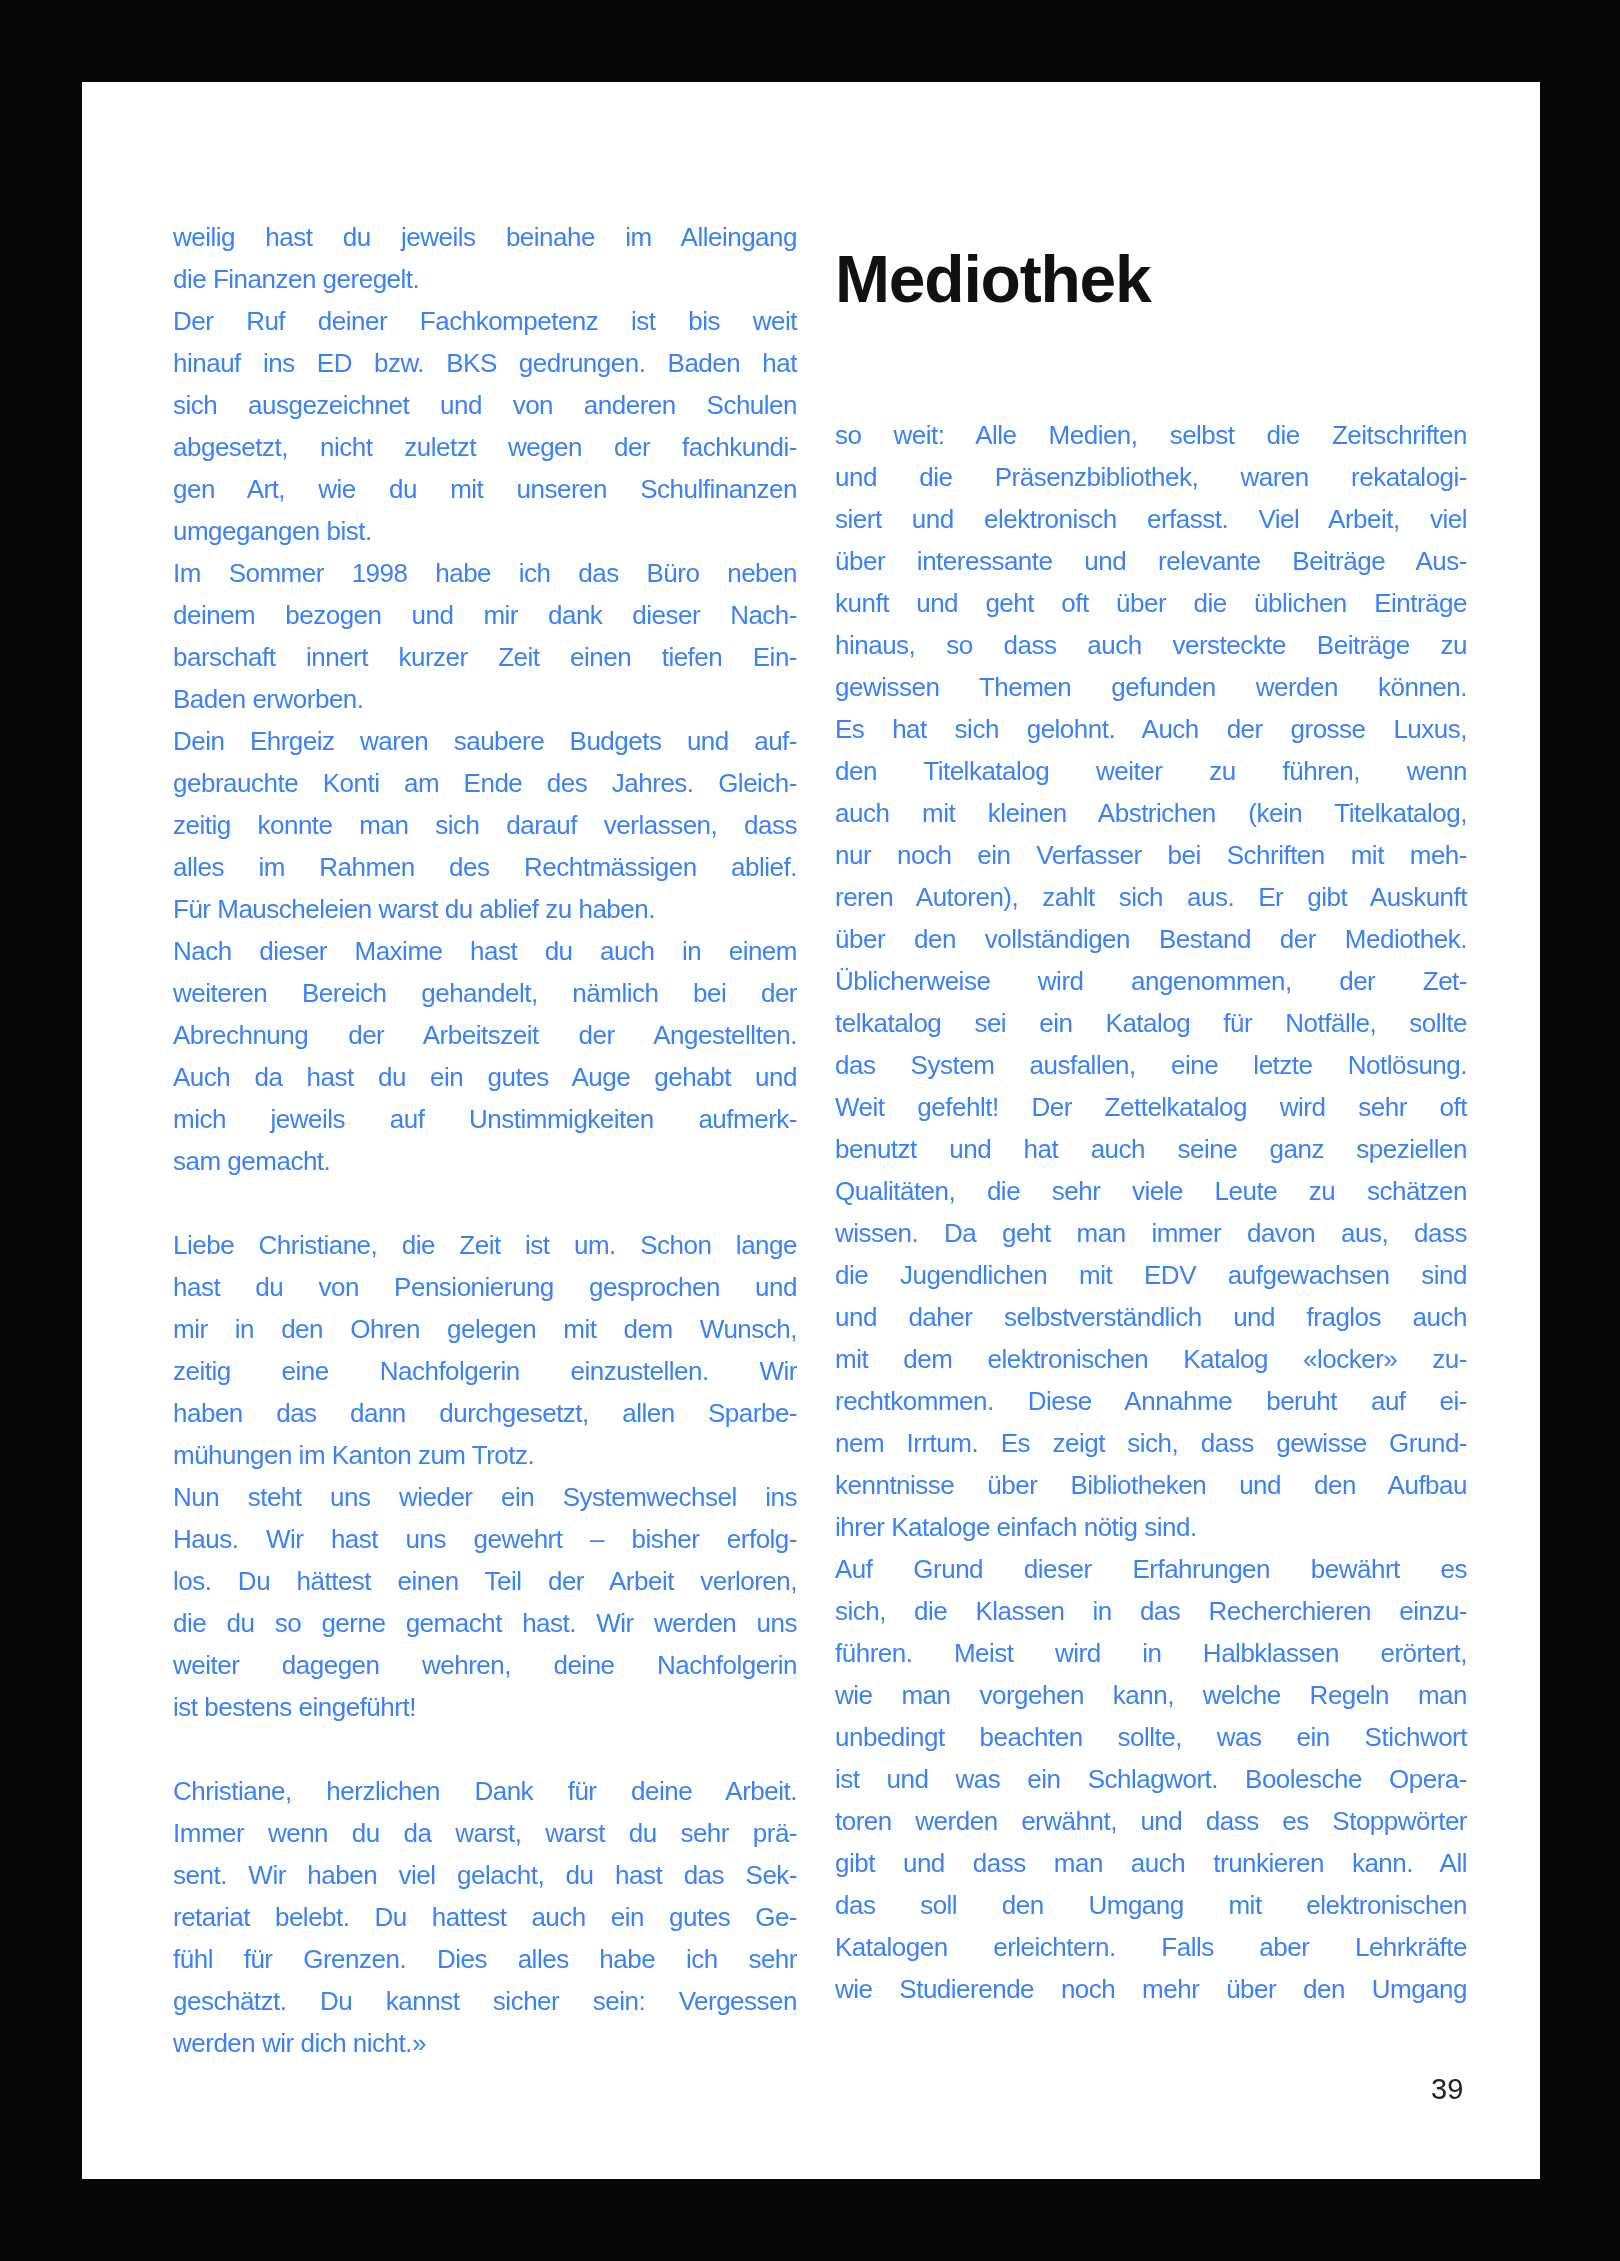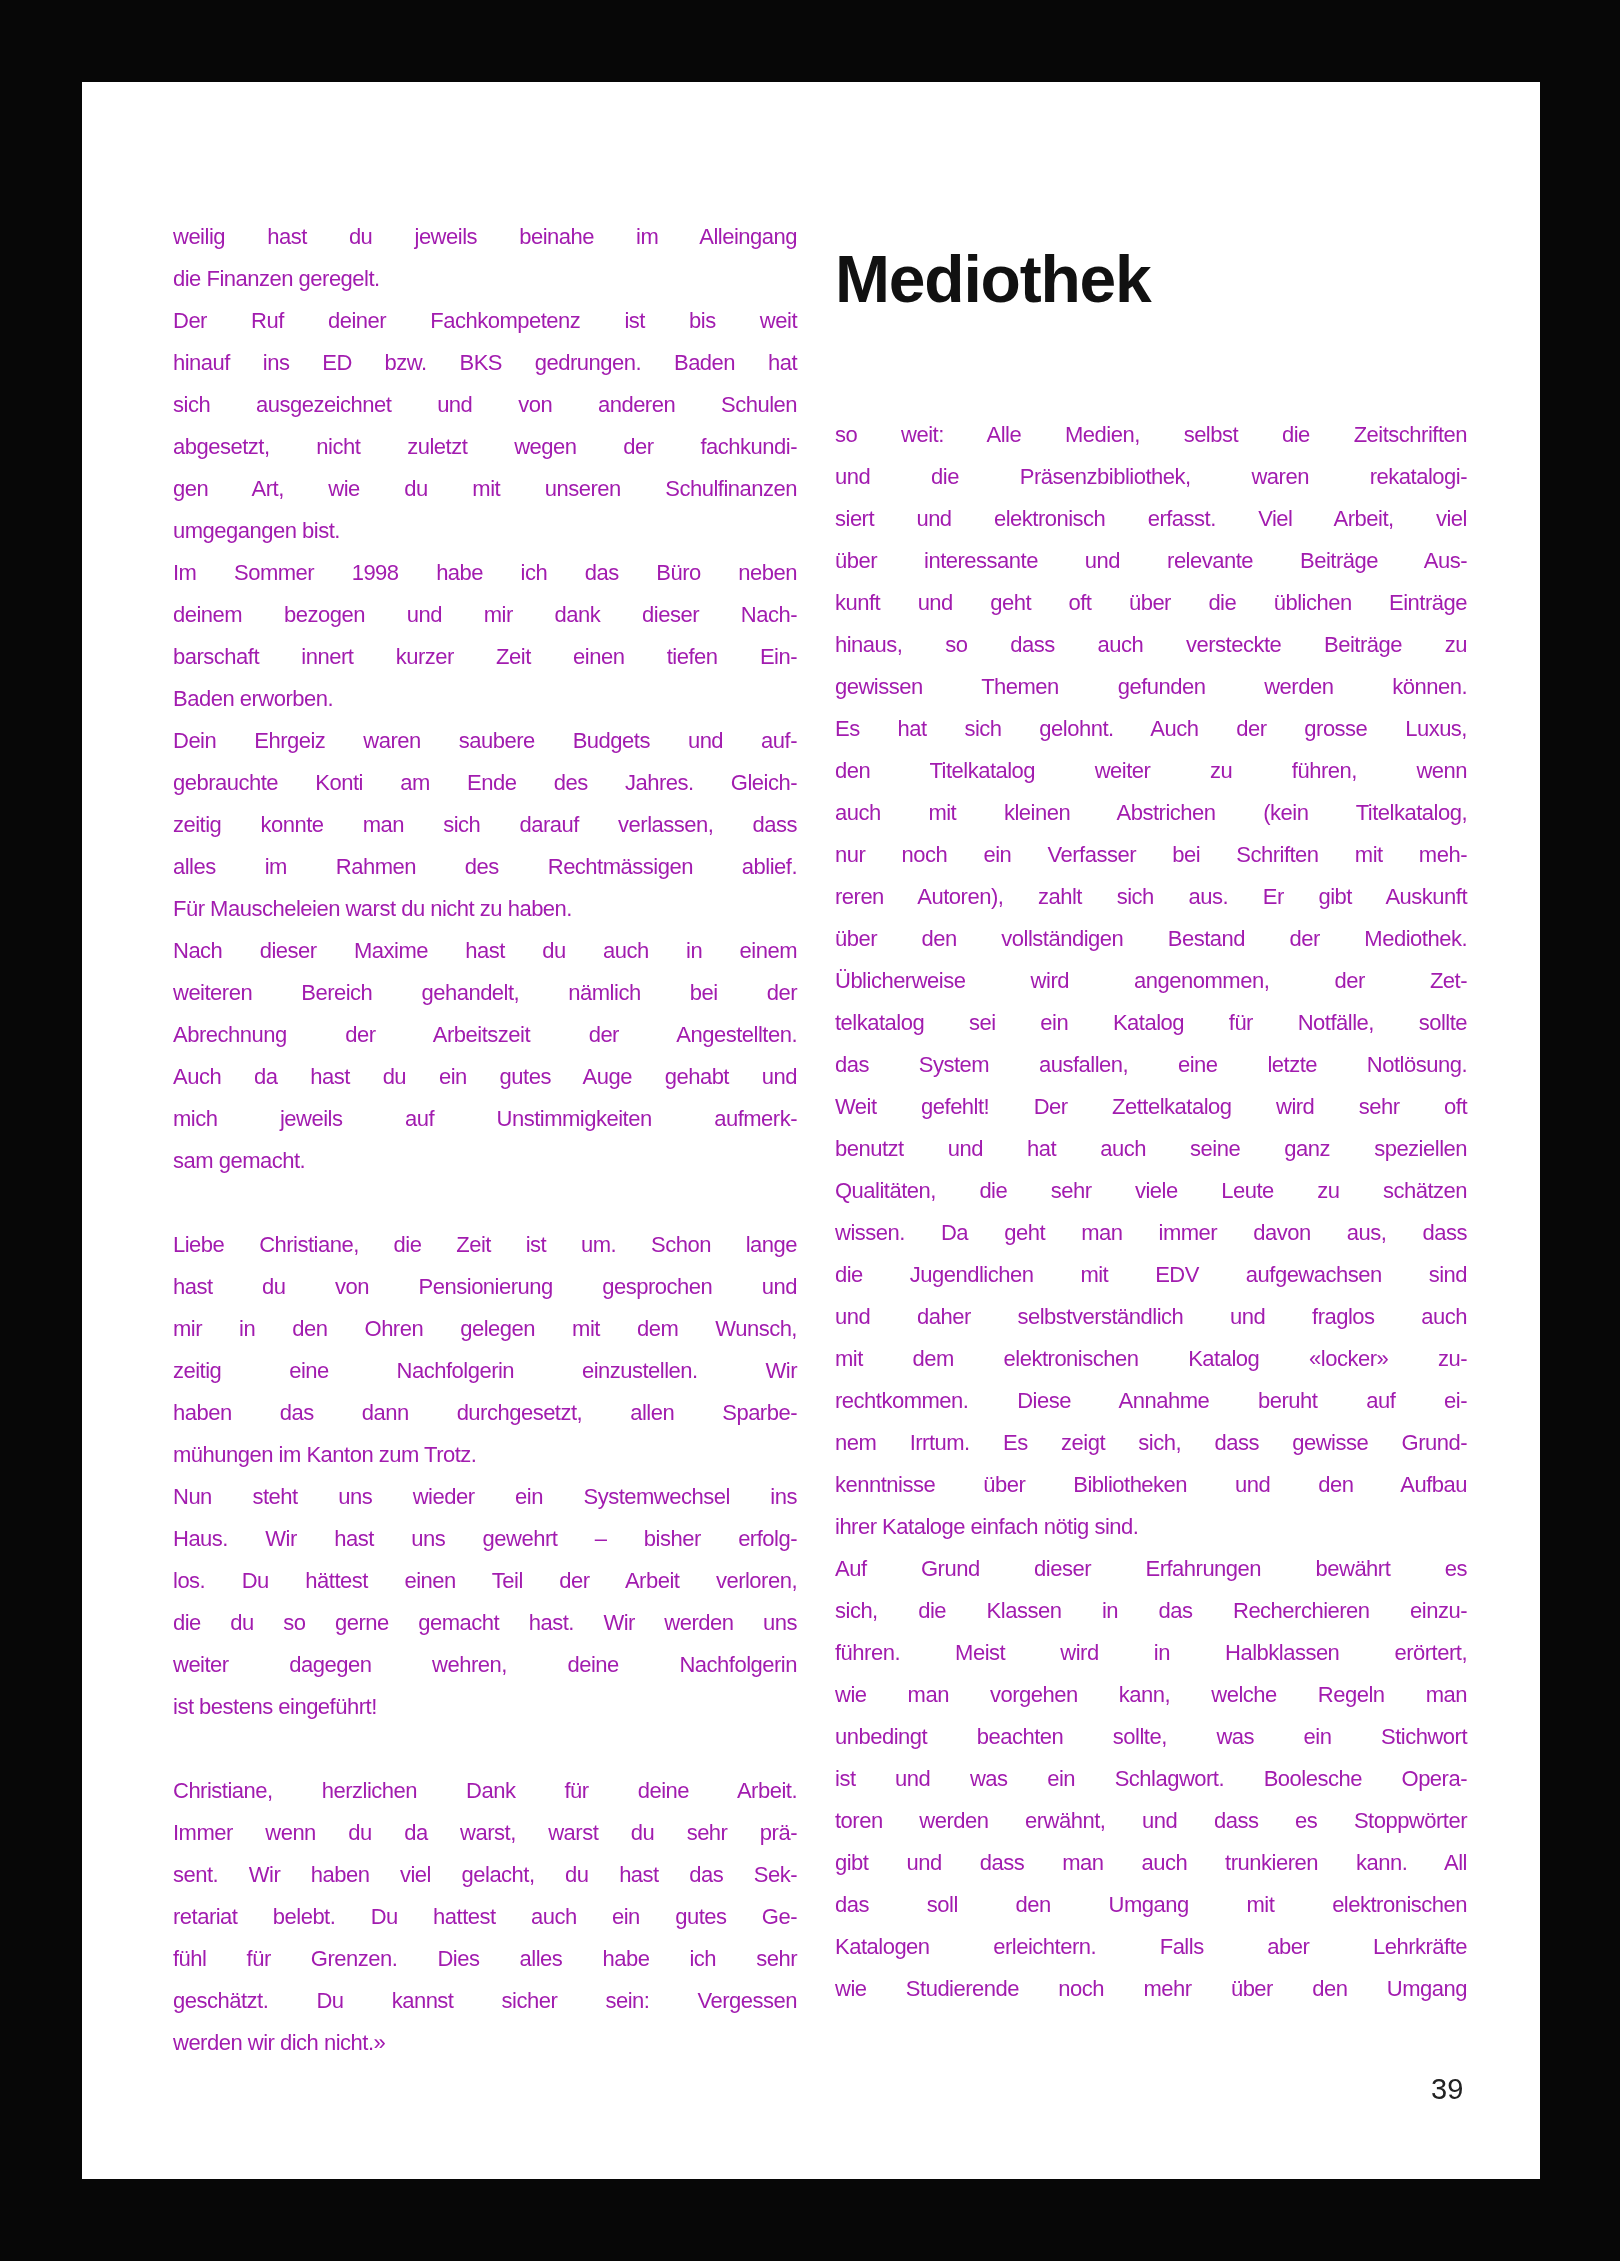--- a/index.html
+++ b/index.html
@@ -11,22 +11,22 @@
   }
   .page {
     position: absolute;
     left: 82px; top: 82px;
     width: 1458px; height: 2097px;
     background: #ffffff;
   }
   .col {
     position: absolute;
     font-family: "Liberation Sans", sans-serif;
-    font-size: 22px;
-    color: #a21caf;
+    font-size: 26px;
+    color: #3b82f6;
     letter-spacing: -0.5px;
   }
   .col .line {
     display: block;
     height: 42px;
     line-height: 42px;
     white-space: nowrap;
     text-align: justify;
     text-align-last: justify;
     transform-origin: left center;
@@ -67,21 +67,21 @@
       <span class="line">gen Art, wie du mit unseren Schulfinanzen</span>
       <span class="line last">umgegangen bist.</span>
       <span class="line">Im Sommer 1998 habe ich das Büro neben</span>
       <span class="line">deinem bezogen und mir dank dieser Nach-</span>
       <span class="line">barschaft innert kurzer Zeit einen tiefen Ein-</span>
       <span class="line last">Baden erworben.</span>
       <span class="line">Dein Ehrgeiz waren saubere Budgets und auf-</span>
       <span class="line">gebrauchte Konti am Ende des Jahres. Gleich-</span>
       <span class="line">zeitig konnte man sich darauf verlassen, dass</span>
       <span class="line">alles im Rahmen des Rechtmässigen ablief.</span>
-      <span class="line last">Für Mauscheleien warst du nicht zu haben.</span>
+      <span class="line last">Für Mauscheleien warst du ablief zu haben.</span>
       <span class="line">Nach dieser Maxime hast du auch in einem</span>
       <span class="line">weiteren Bereich gehandelt, nämlich bei der</span>
       <span class="line">Abrechnung der Arbeitszeit der Angestellten.</span>
       <span class="line">Auch da hast du ein gutes Auge gehabt und</span>
       <span class="line">mich jeweils auf Unstimmigkeiten aufmerk-</span>
       <span class="line last">sam gemacht.</span>
       <span class="gap"></span>
       <span class="line">Liebe Christiane, die Zeit ist um. Schon lange</span>
       <span class="line">hast du von Pensionierung gesprochen und</span>
       <span class="line">mir in den Ohren gelegen mit dem Wunsch,</span>

